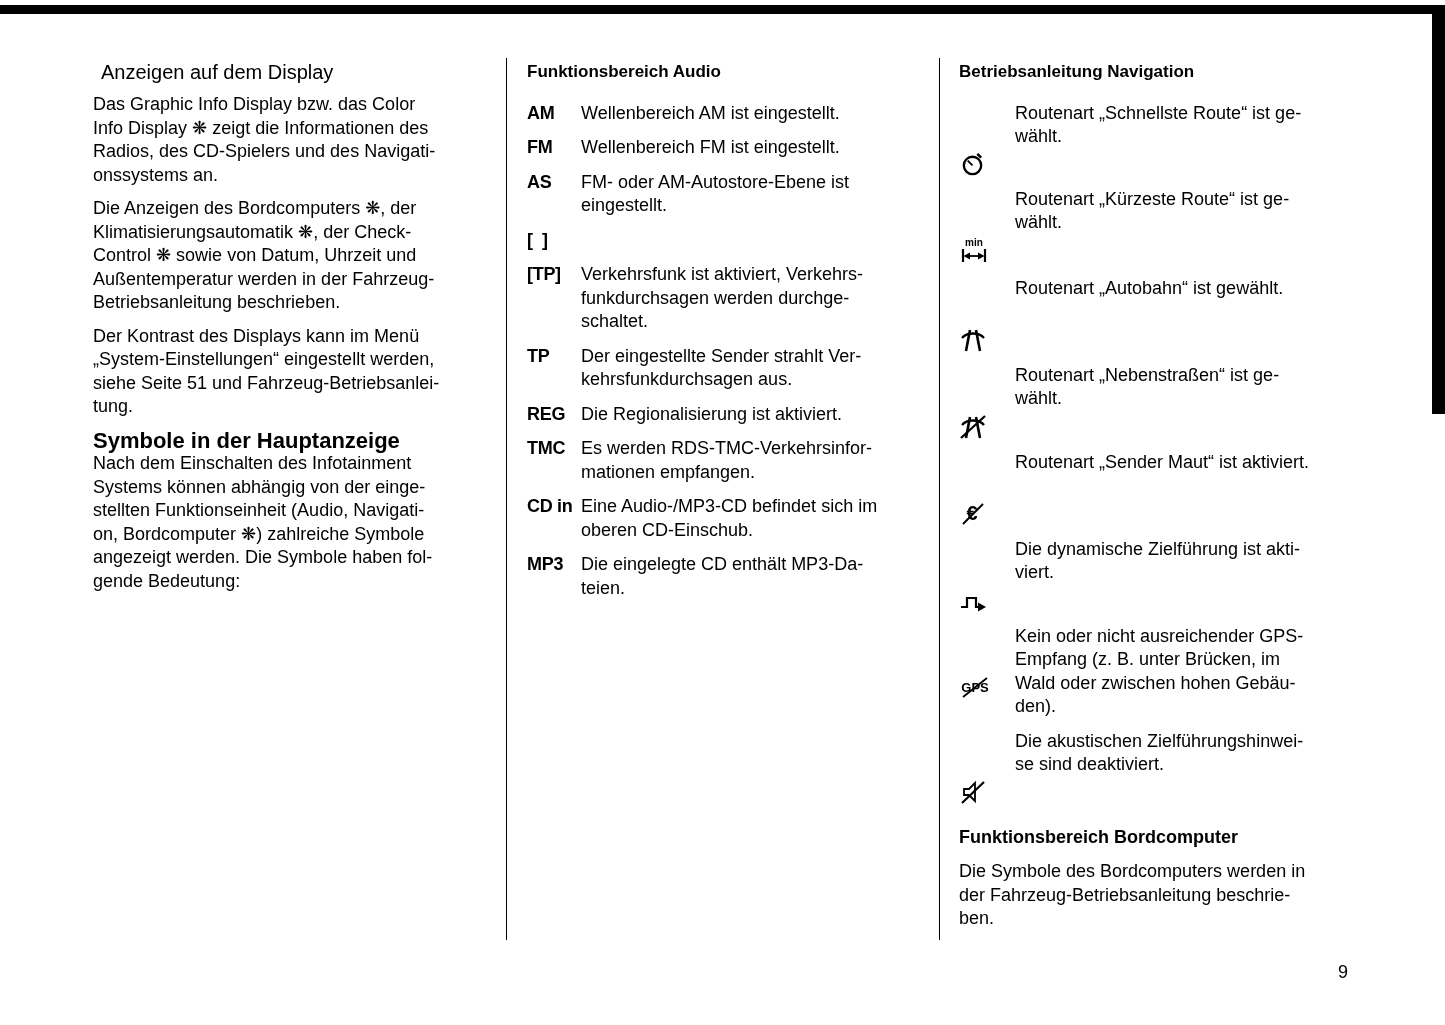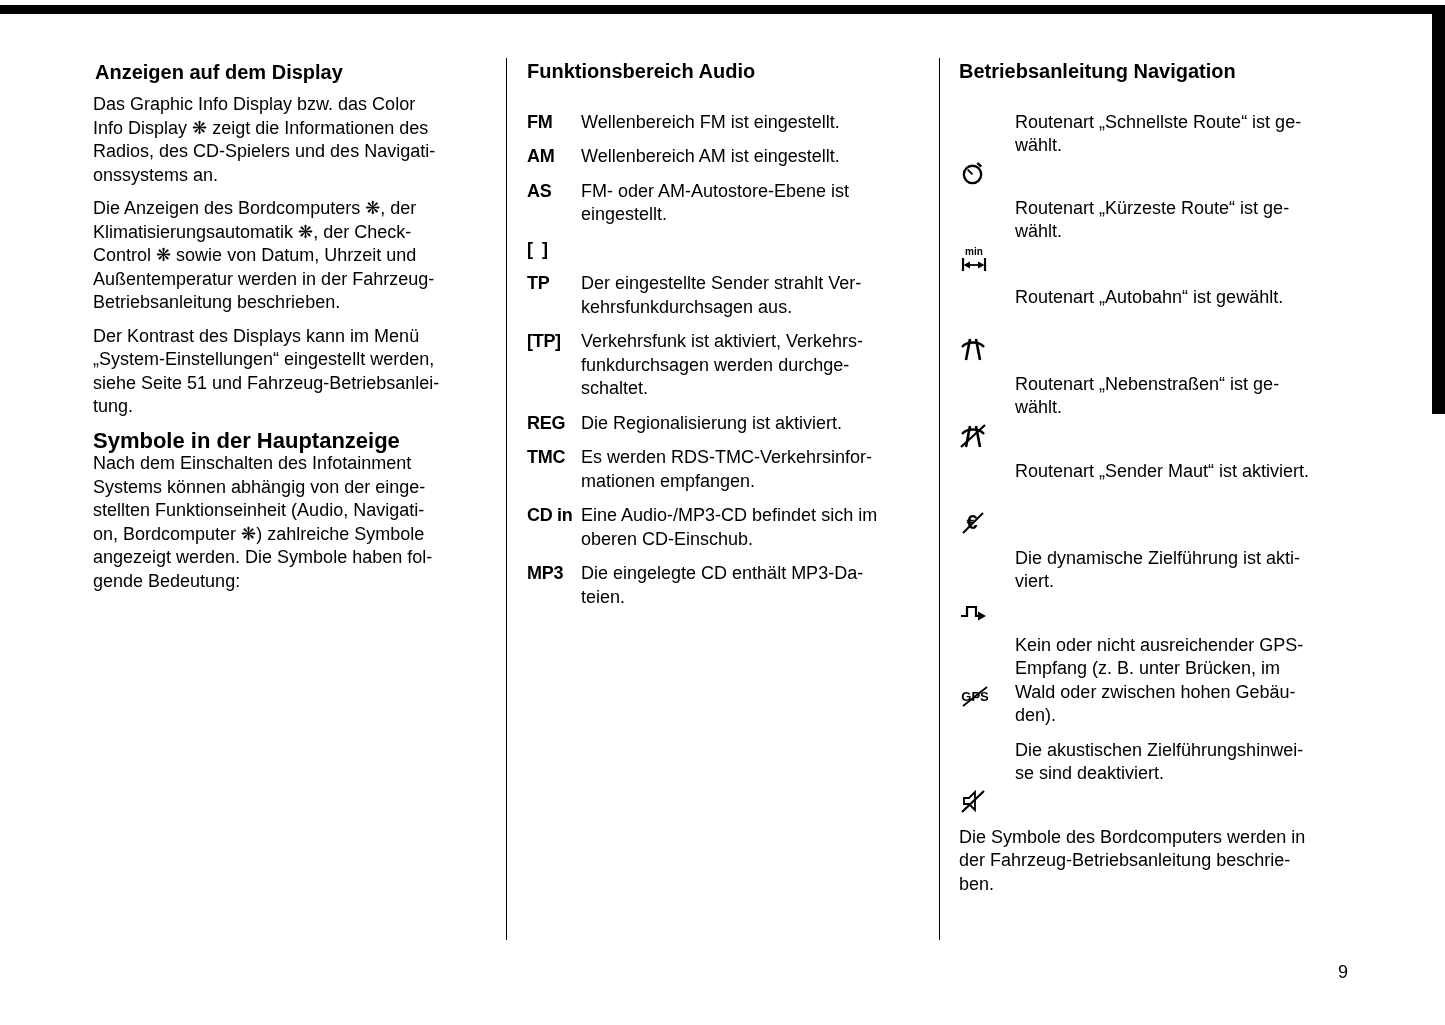--- a/index.html
+++ b/index.html
@@ -13,22 +13,22 @@
   .side-tab { position: absolute; right: 0; top: 5px; width: 13px; height: 409px; background: #000; }
   .divider { position: absolute; top: 58px; width: 1px; height: 882px; background: #000; }
   .divider-1 { left: 506px; }
   .divider-2 { left: 939px; }
 
   .col { position: absolute; top: 60px; font-size: 18px; line-height: 23.5px; }
   .col-1 { left: 93px;  width: 398px; }
   .col-2 { left: 527px; width: 396px; }
   .col-3 { left: 959px; width: 400px; }
 
-  .main-heading    { font-size: 20px; font-weight: bold; line-height: 24px; margin: 0 0 9px 2px; }
-  .section-heading { font-size: 20px; font-weight: bold; margin: 0 0 27px 0; }
+  .main-heading    { font-size: 20px; font-weight: normal; line-height: 24px; margin: 0 0 9px 8px; }
+  .section-heading { font-size: 17px; font-weight: bold; margin: 0 0 18px 0; }
   .sub-heading     { font-size: 22px; font-weight: bold; margin: 2px 0 0 0; }
   .para  { white-space: pre-line; margin: 0 0 10px 0; }
   .itext { white-space: pre-line; flex: 1; }
 
   .item { display: flex; align-items: flex-start; margin-bottom: 11px; }
   .sym  { width: 54px; flex: 0 0 54px; font-weight: bold; font-size: 18px;
           letter-spacing: -0.3px; white-space: pre; }
   .icon-cell { width: 56px; flex: 0 0 56px; padding-top: 1px; margin-top: 47px; }
   .icon-cell svg { display: block; }
 
@@ -64,45 +64,45 @@
 stellten Funktionseinheit (Audio, Navigati-
 on, Bordcomputer ❋) zahlreiche Symbole
 angezeigt werden. Die Symbole haben fol-
 gende Bedeutung:</div>
 </div>
 
 <div class="col col-2">
   <div class="section-heading">Funktionsbereich Audio</div>
 
   <div class="item">
+    <span class="sym">AM</span>
+    <span class="itext">Wellenbereich AM ist eingestellt.</span>
+  </div>
+  <div class="item">
     <span class="sym">FM</span>
     <span class="itext">Wellenbereich FM ist eingestellt.</span>
-  </div>
-  <div class="item">
-    <span class="sym">AM</span>
-    <span class="itext">Wellenbereich AM ist eingestellt.</span>
   </div>
   <div class="item">
     <span class="sym">AS</span>
     <span class="itext">FM- oder AM-Autostore-Ebene ist
 eingestellt.</span>
   </div>
   <div class="item">
     <span class="sym">[  ]</span>
-  </div>
-  <div class="item">
-    <span class="sym">TP</span>
-    <span class="itext">Der eingestellte Sender strahlt Ver-
-kehrsfunkdurchsagen aus.</span>
   </div>
   <div class="item">
     <span class="sym">[TP]</span>
     <span class="itext">Verkehrsfunk ist aktiviert, Verkehrs-
 funkdurchsagen werden durchge-
 schaltet.</span>
+  </div>
+  <div class="item">
+    <span class="sym">TP</span>
+    <span class="itext">Der eingestellte Sender strahlt Ver-
+kehrsfunkdurchsagen aus.</span>
   </div>
   <div class="item">
     <span class="sym">REG</span>
     <span class="itext">Die Regionalisierung ist aktiviert.</span>
   </div>
   <div class="item">
     <span class="sym">TMC</span>
     <span class="itext">Es werden RDS-TMC-Verkehrsinfor-
 mationen empfangen.</span>
   </div>
@@ -210,18 +210,19 @@
     <span class="icon-cell">
       <svg width="28" height="28" viewBox="0 0 28 28">
         <polygon points="5,11 10,11 16,5 16,23 10,17 5,17" fill="none" stroke="#000" stroke-width="1.8"></polygon>
         <line x1="3" y1="25" x2="25" y2="4" stroke="#000" stroke-width="2.2"></line>
       </svg>
     </span>
     <span class="itext">Die akustischen Zielführungshinwei-
 se sind deaktiviert.</span>
   </div>
 
+  <div class="bc-heading">Funktionsbereich Bordcomputer</div>
   <div class="para">Die Symbole des Bordcomputers werden in
 der Fahrzeug-Betriebsanleitung beschrie-
 ben.</div>
 </div>
 
 <div class="page-num">9</div>
 
 </body></html>

